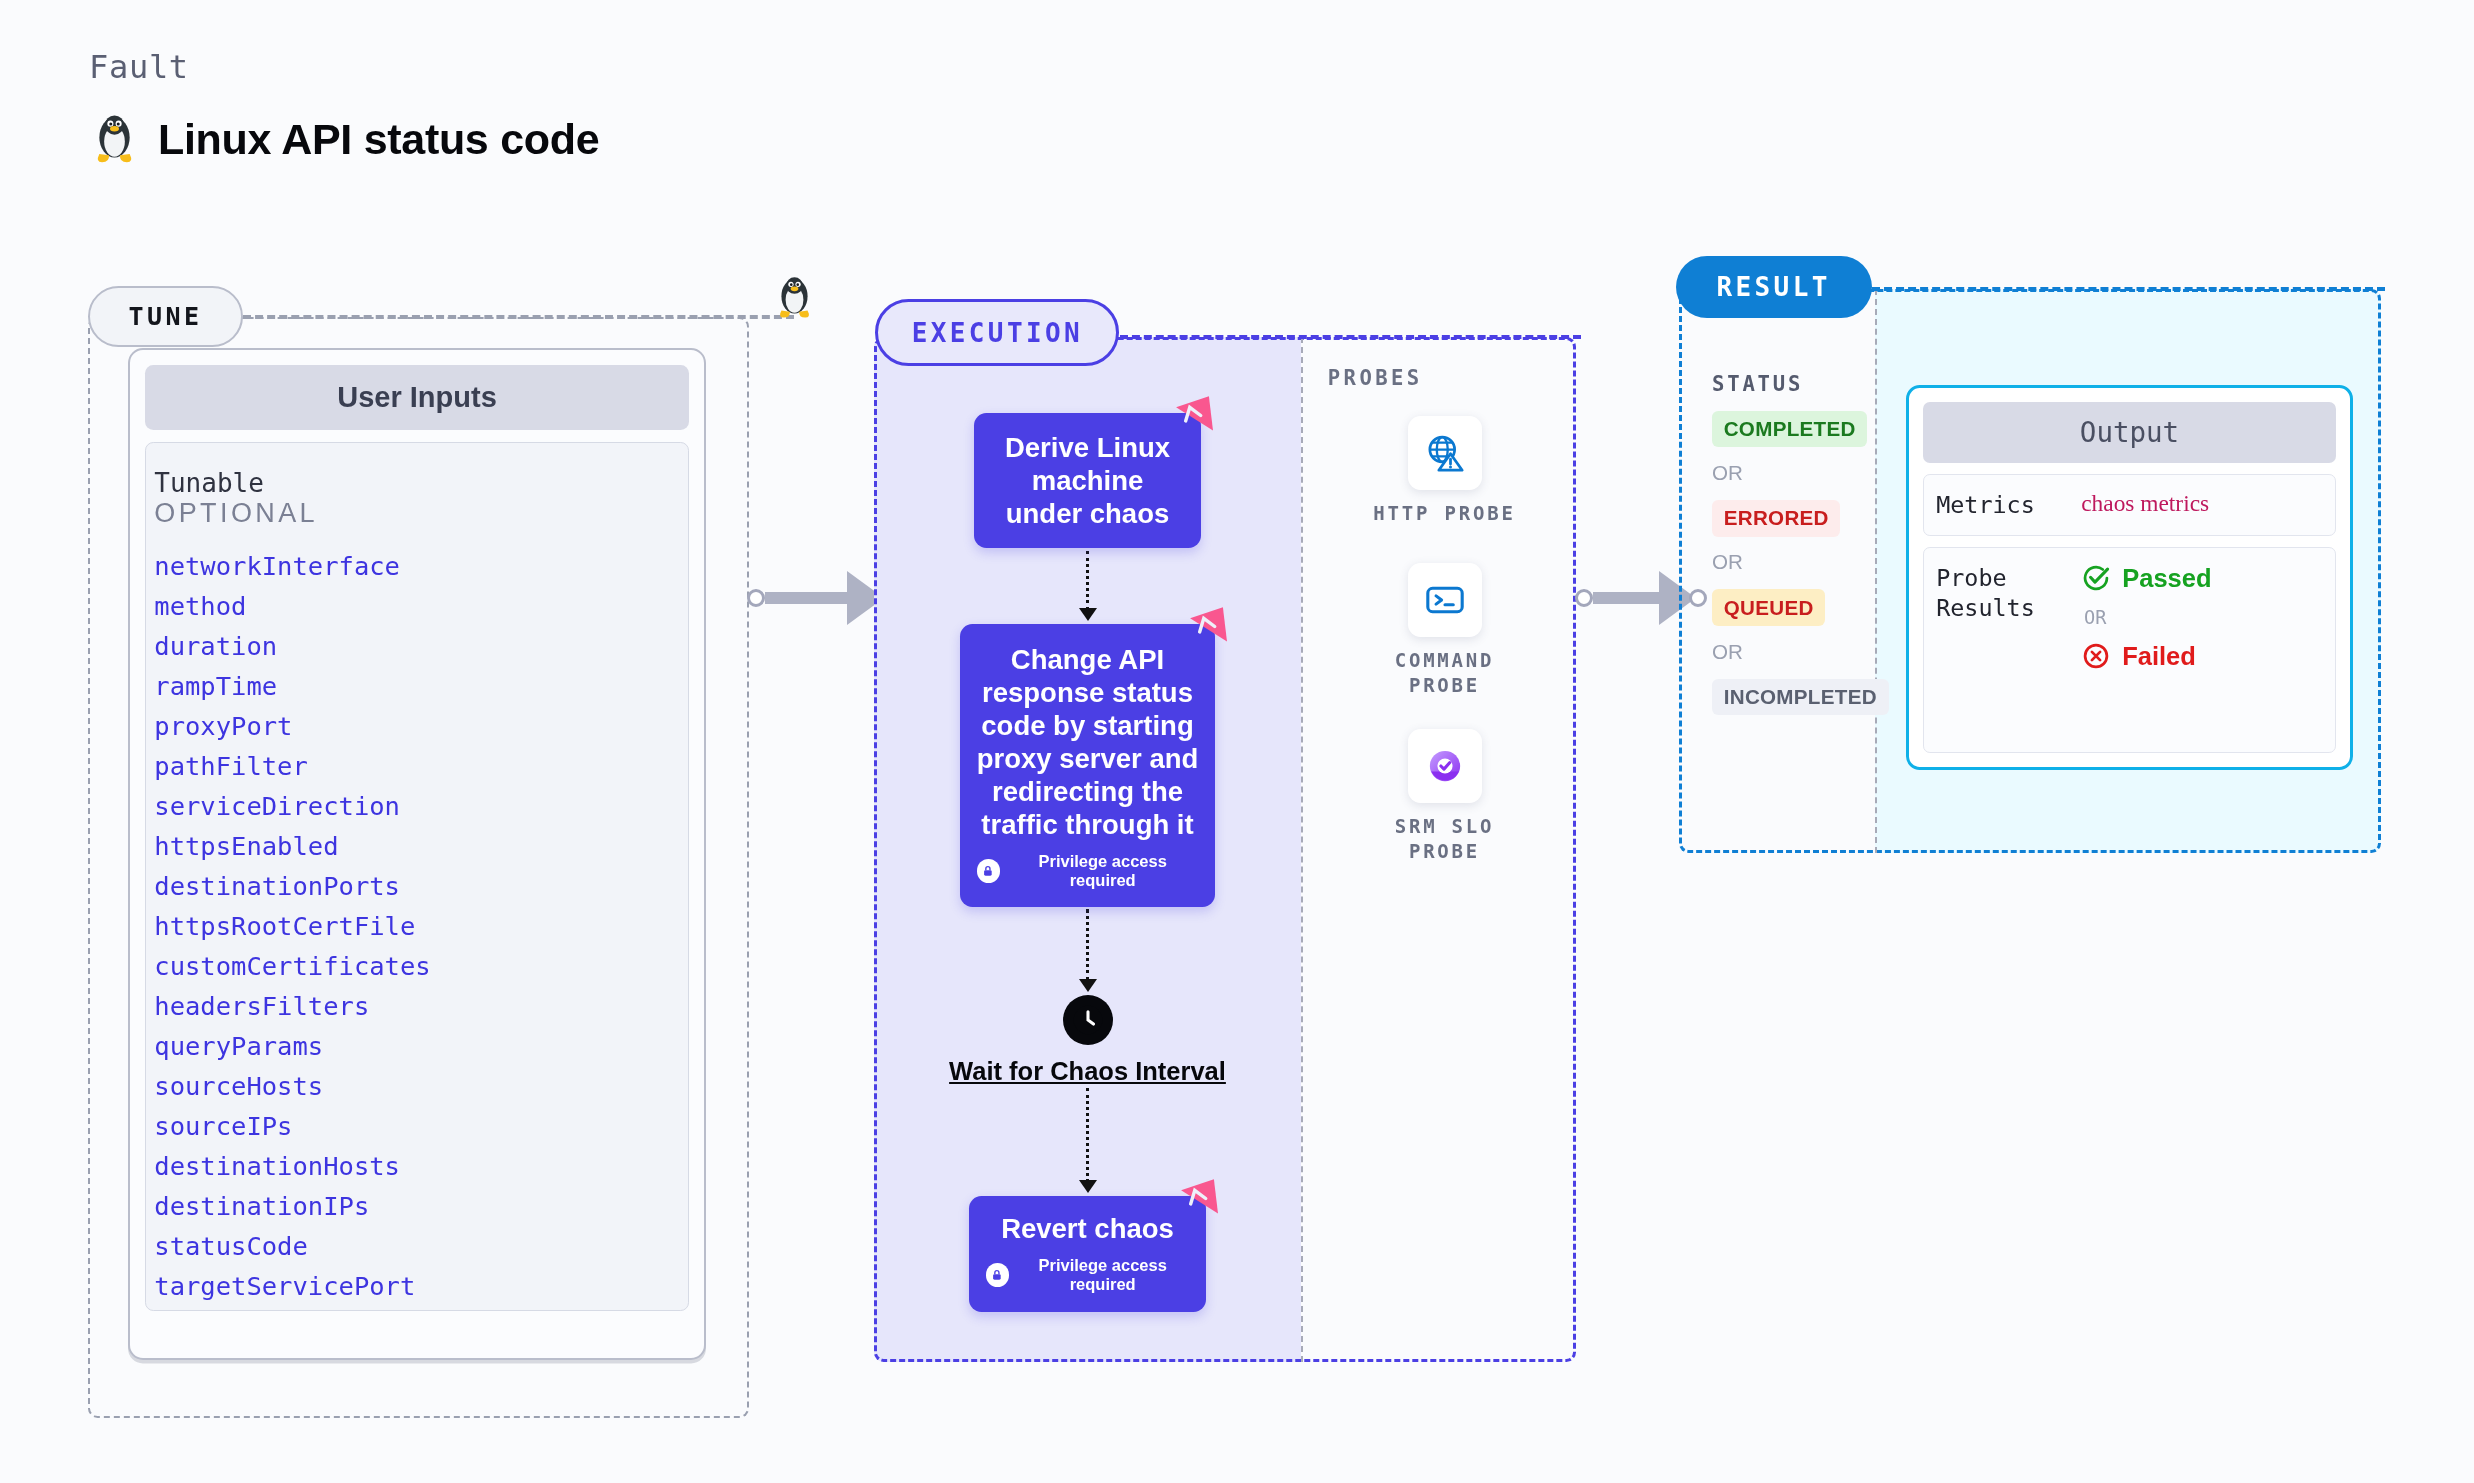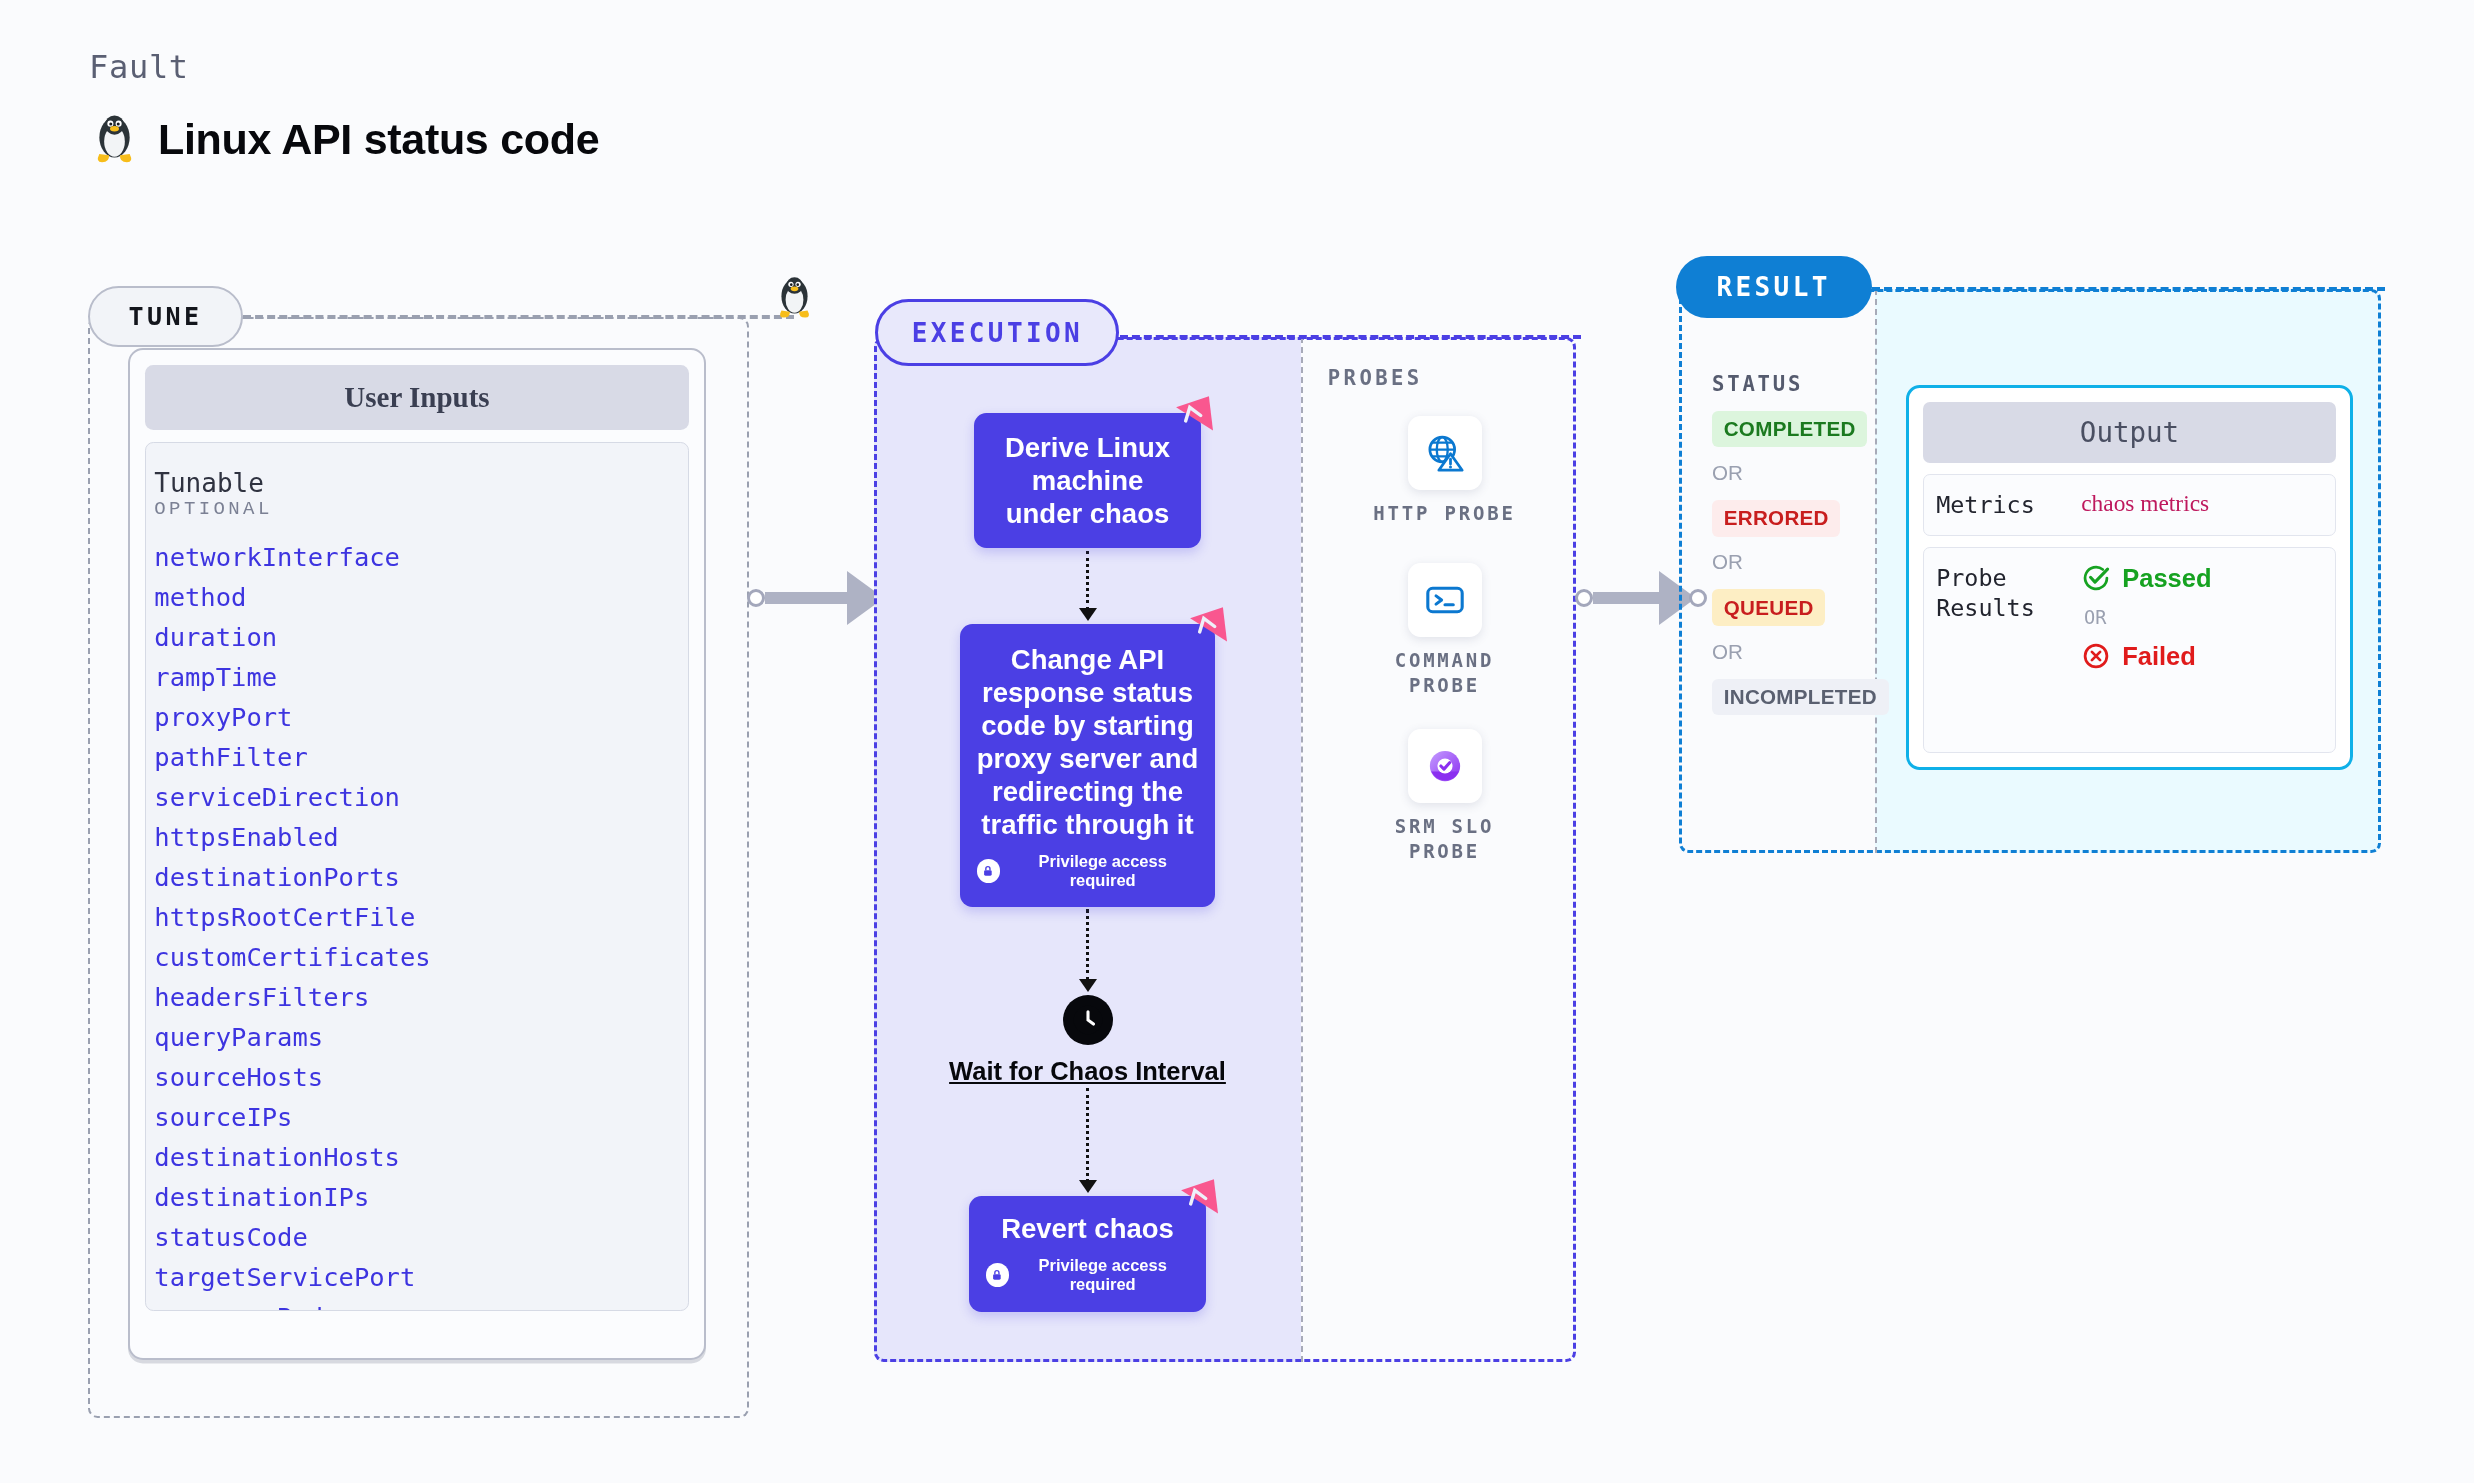--- a/index.html
+++ b/index.html
@@ -59,37 +59,37 @@
 
   .ui-card {
     position: absolute; left: 40px; top: 31px; width: 578px; height: 1012px;
     background: #fbfcfe; border: 2.8px solid #b9bdcb; border-radius: 15px;
     box-shadow: 0 3.4px 0 rgba(150,155,170,.35);
     padding: 15px;
   }
   .ui-head {
     height: 65px; background: #d8dae6; border-radius: 8.3px;
     display: flex; align-items: center; justify-content: center;
-    font-family: Liberation Serif, serif;
+    font-family: Liberation Sans, sans-serif;
     font-size: 29px; font-weight: bold; color: #3a3f52;
   }
   .ui-list {
     margin-top: 12.4px; height: 869px;
     background: #f2f4f9; border: 1.4px solid #d6dae5; border-radius: 8.3px;
     display: flex; padding: 20.6px 6.9px 6.9px 8.3px; overflow: hidden; flex-direction: column;
   }
   .ui-list-label {
     width: 171px; flex: none;
     font-family: "DejaVu Sans Mono", monospace;
     font-size: 26px; color: #2f3240; padding-top: 4.1px;
   }
   .ui-list-col { flex: 1; }
   .ui-optional {
-    font-family: Liberation Mono, monospace;
-    font-size: 19px; color: #7b8094; letter-spacing: 3.4px; margin-bottom: 16.5px;
+    font-family: Liberation Sans, sans-serif;
+    font-size: 27px; color: #7b8094; letter-spacing: 3.4px; margin-bottom: 16.5px;
   }
   .ui-param {
     font-family: "DejaVu Sans Mono", monospace;
     font-size: 25.5px; color: #3d34e0; line-height: 40px; white-space: nowrap;
   }
 
   
   #exec-sec { left: 874px; top: 337px; width: 702px; height: 1025px; }
   #exec-sec .sec-body { border: 3.4px dashed #4b3fe4; }
   #exec-fill {

